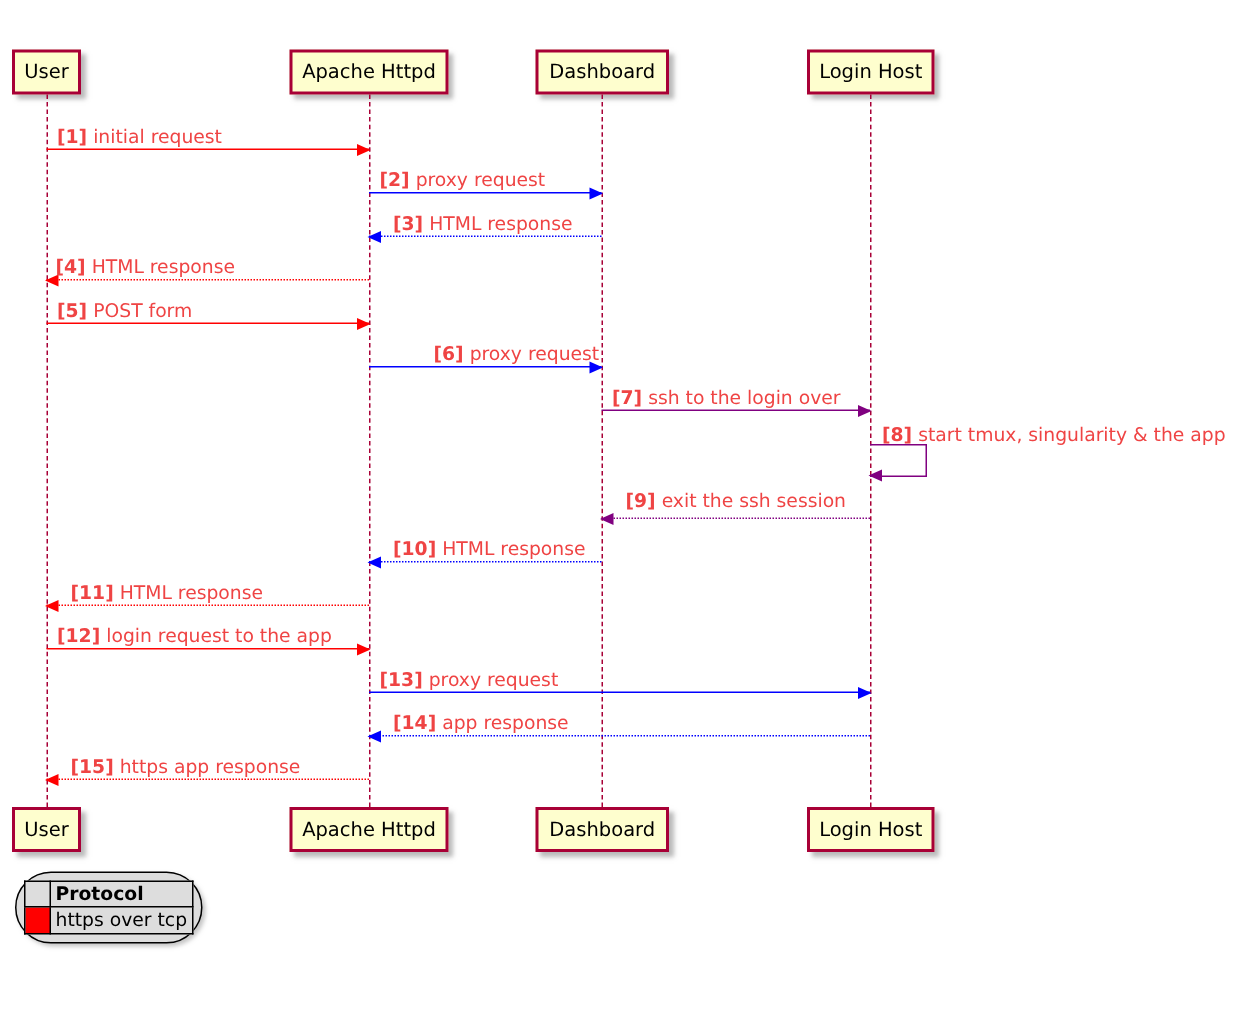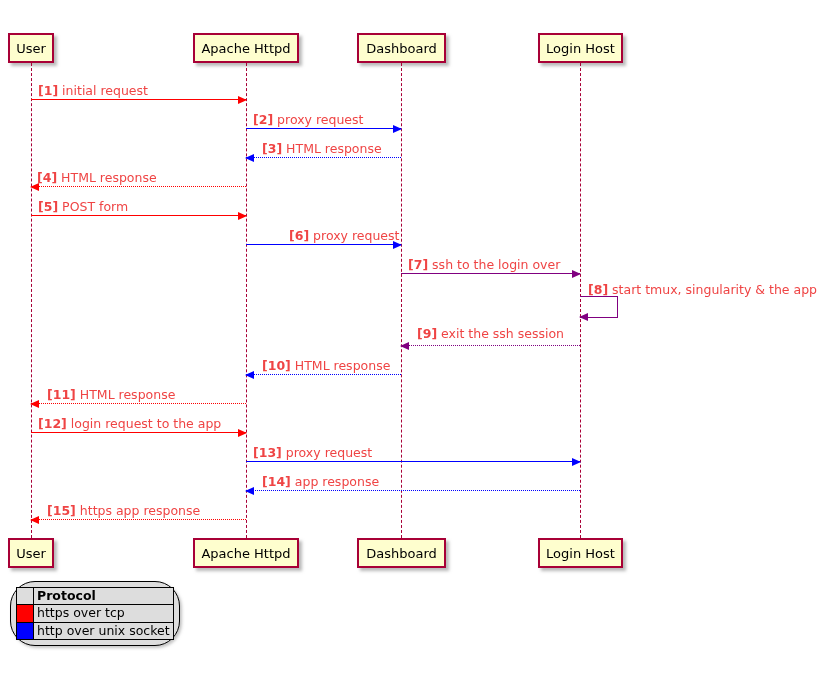--- a/index.html
+++ b/index.html
@@ -230,21 +230,17 @@
     <table class="legend-table">
       <tbody id="legend-body">
           <tr>
             <td class="swatch">&nbsp;</td>
             <td class="legend-header-label">Protocol</td>
           </tr>
           <tr>
             <td class="swatch" style="background: rgb(255, 0, 0);">&nbsp;</td>
             <td>https over tcp</td>
           </tr>
-          <tr>
-            <td class="swatch" style="background: rgb(0, 0, 255);">&nbsp;</td>
-            <td>http over unix socket</td>
-          </tr>
         </tbody>
     </table>
   </div>
 
 </div>
 
 </body></html>

